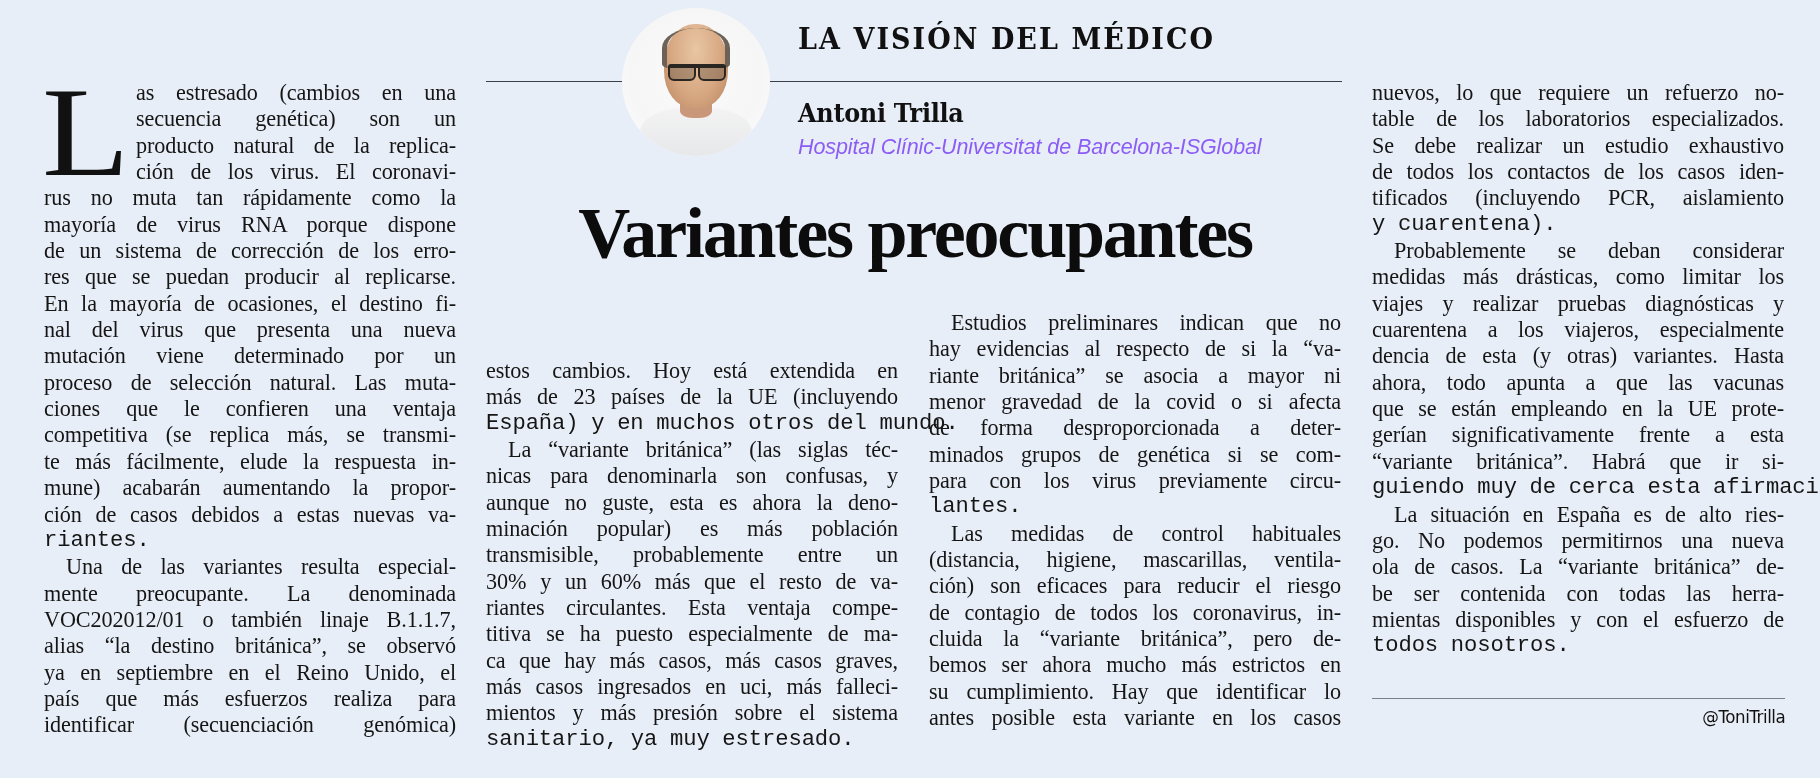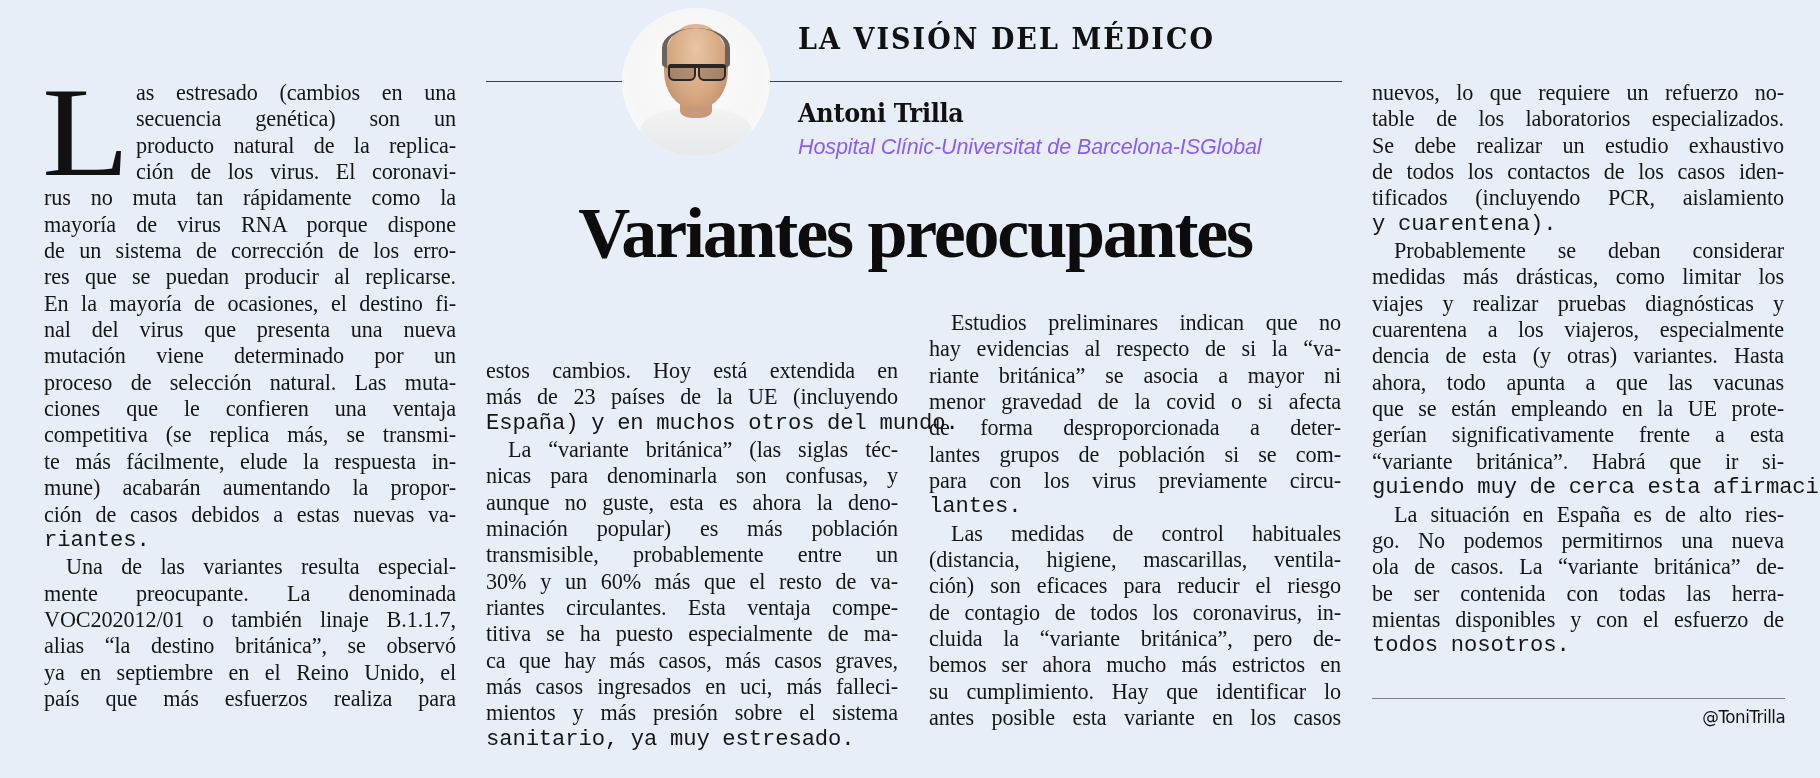--- a/index.html
+++ b/index.html
@@ -248,20 +248,21 @@
   <span class="line">te más fácilmente, elude la respuesta in-</span>
   <span class="line">mune) acabarán aumentando la propor-</span>
   <span class="line">ción de casos debidos a estas nuevas va-</span>
   <span class="line last">riantes.</span>
   <span class="line indent">Una de las variantes resulta especial-</span>
   <span class="line">mente preocupante. La denominada</span>
   <span class="line">VOC202012/01 o también linaje B.1.1.7,</span>
   <span class="line">alias “la destino británica”, se observó</span>
   <span class="line">ya en septiembre en el Reino Unido, el</span>
   <span class="line">país que más esfuerzos realiza para</span>
+  <span class="line">identificar (secuenciación genómica)</span>
 </div>
 
 <div class="col" id="col2">
   <span class="line">estos cambios. Hoy está extendida en</span>
   <span class="line">más de 23 países de la UE (incluyendo</span>
   <span class="line last">España) y en muchos otros del mundo.</span>
   <span class="line indent">La “variante británica” (las siglas téc-</span>
   <span class="line">nicas para denominarla son confusas, y</span>
   <span class="line">aunque no guste, esta es ahora la deno-</span>
   <span class="line">minación popular) es más población</span>
@@ -274,21 +275,21 @@
   <span class="line">mientos y más presión sobre el sistema</span>
   <span class="line last">sanitario, ya muy estresado.</span>
 </div>
 
 <div class="col" id="col3">
   <span class="line indent">Estudios preliminares indican que no</span>
   <span class="line">hay evidencias al respecto de si la “va-</span>
   <span class="line">riante británica” se asocia a mayor ni</span>
   <span class="line">menor gravedad de la covid o si afecta</span>
   <span class="line">de forma desproporcionada a deter-</span>
-  <span class="line">lantes grupos de población si se com-</span>
+  <span class="line">minados grupos de genética si se com-</span>
   <span class="line">para con los virus previamente circu-</span>
   <span class="line last">lantes.</span>
   <span class="line indent">Las medidas de control habituales</span>
   <span class="line">(distancia, higiene, mascarillas, ventila-</span>
   <span class="line">ción) son eficaces para reducir el riesgo</span>
   <span class="line">de contagio de todos los coronavirus, in-</span>
   <span class="line">cluida la “variante británica”, pero de-</span>
   <span class="line">bemos ser ahora mucho más estrictos en</span>
   <span class="line">su cumplimiento. Hay que identificar lo</span>
   <span class="line">antes posible esta variante en los casos</span>

